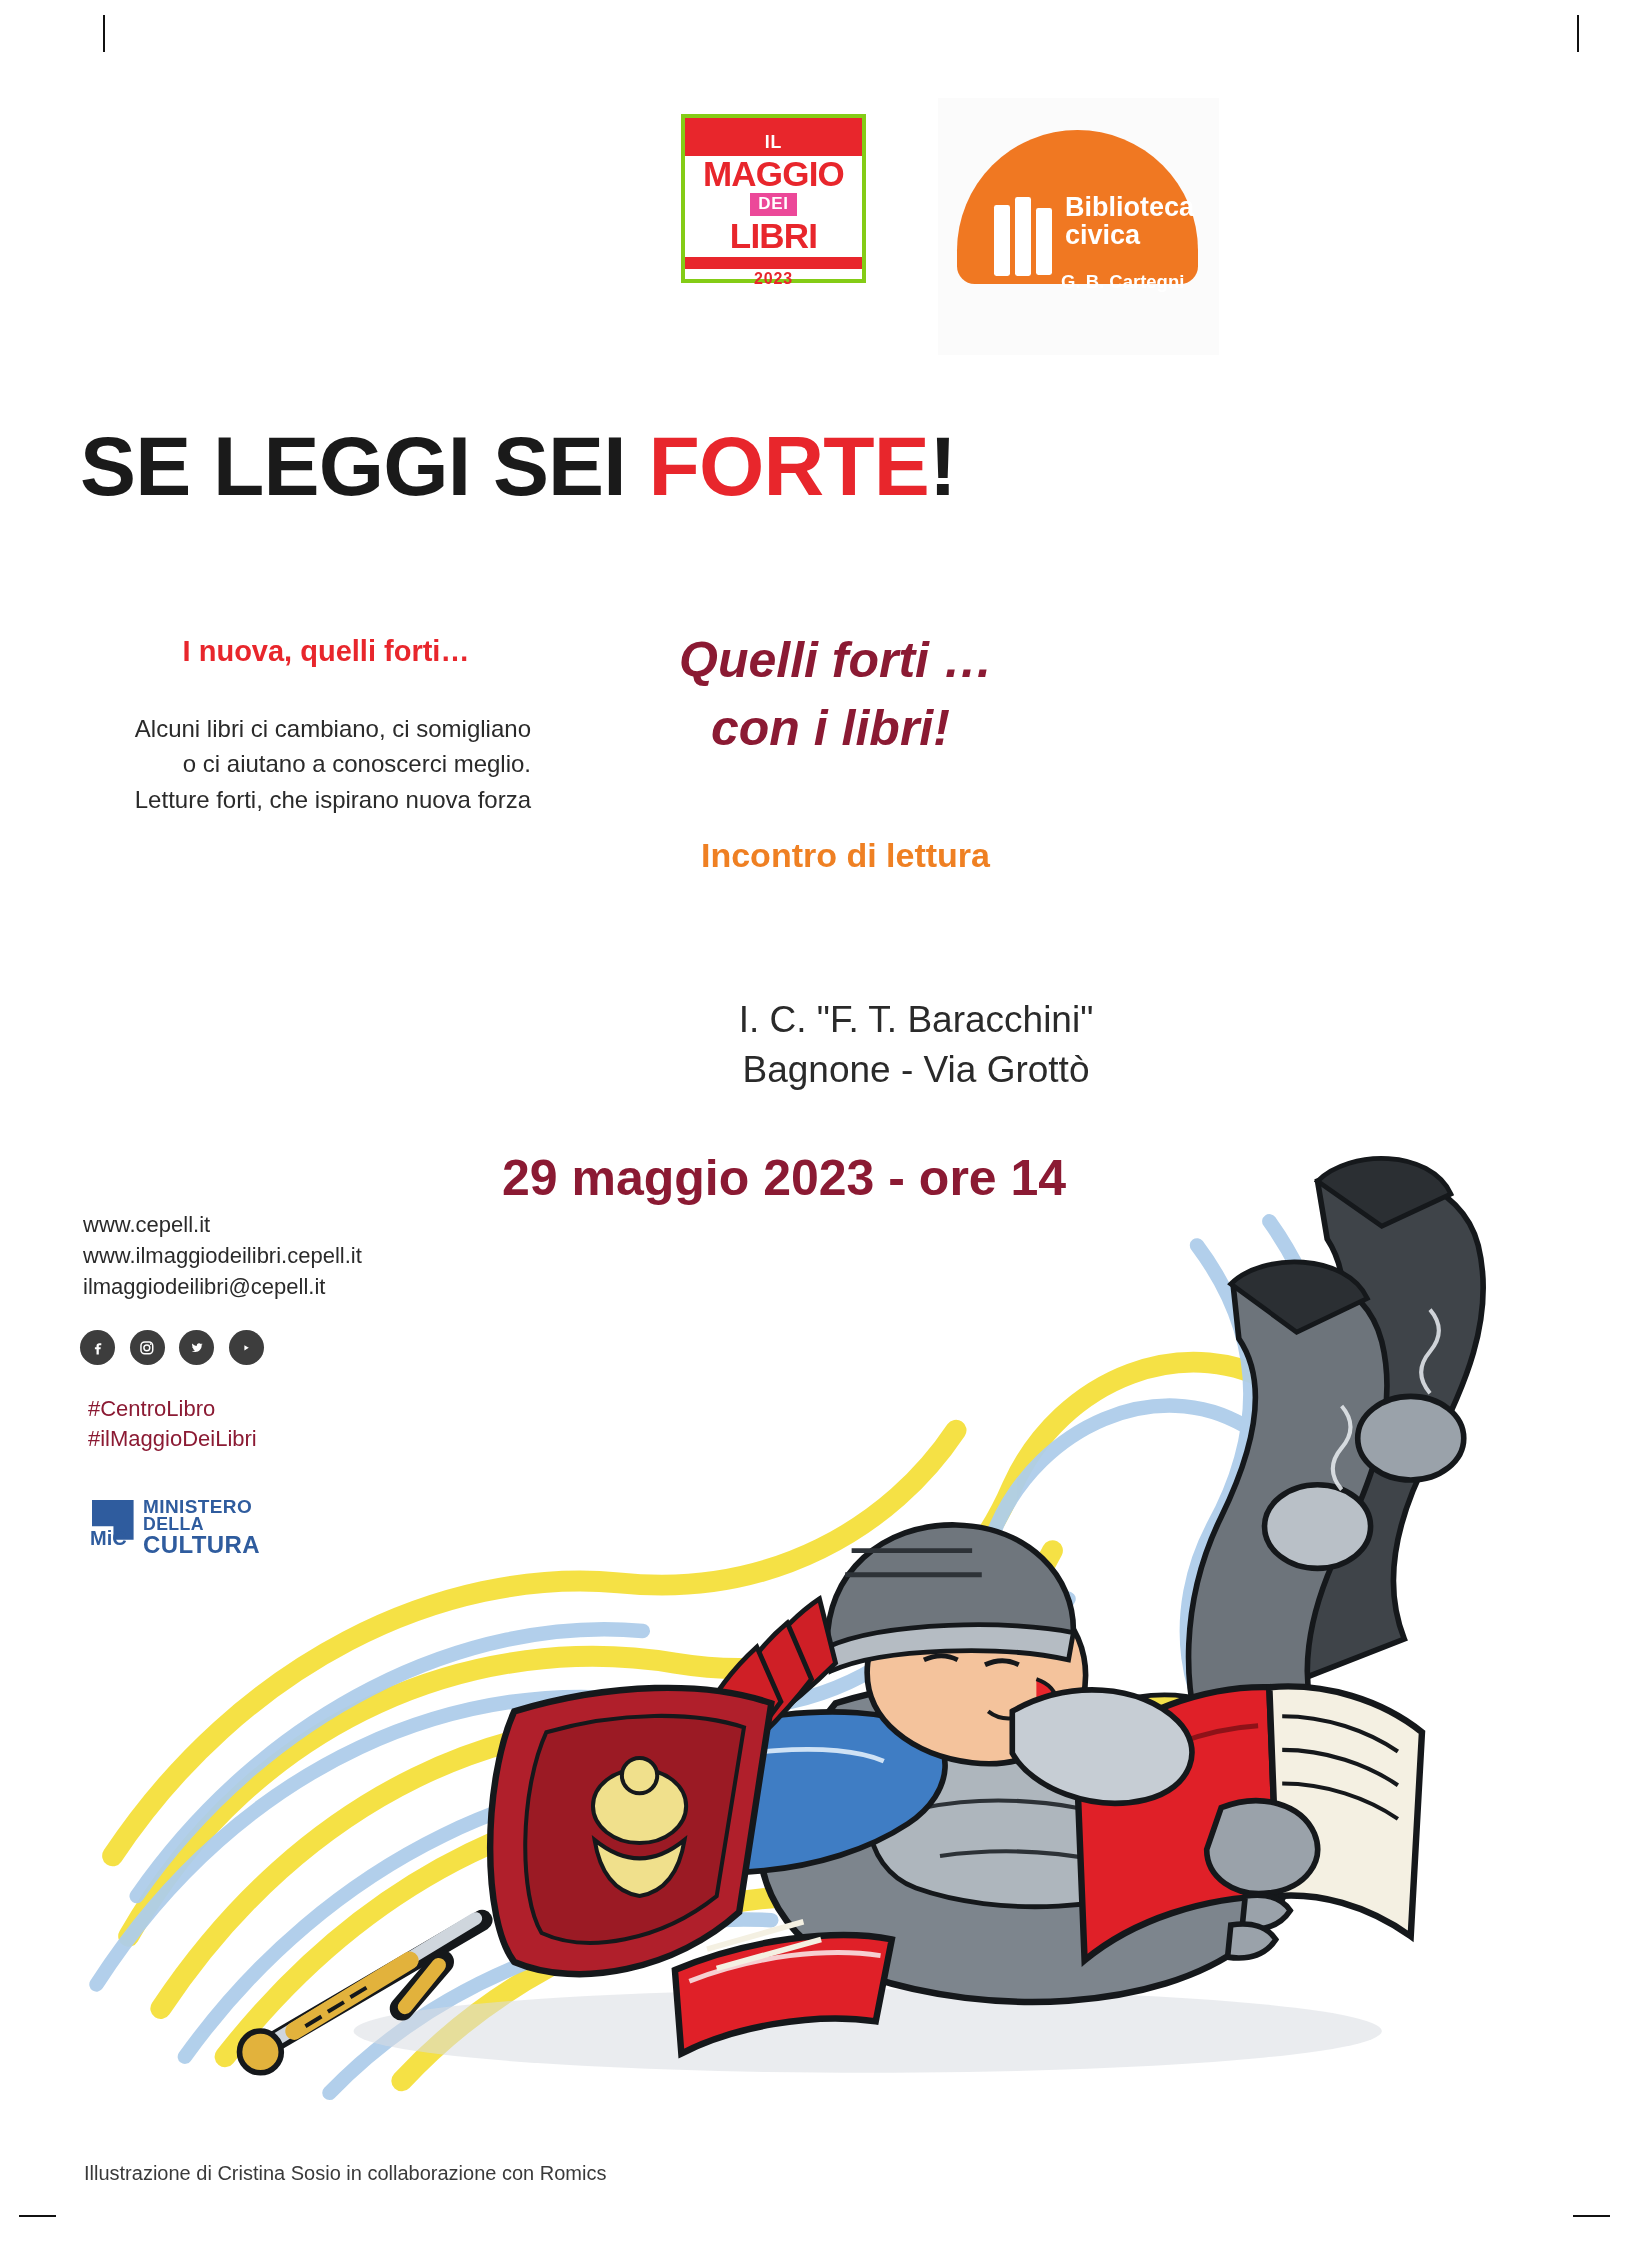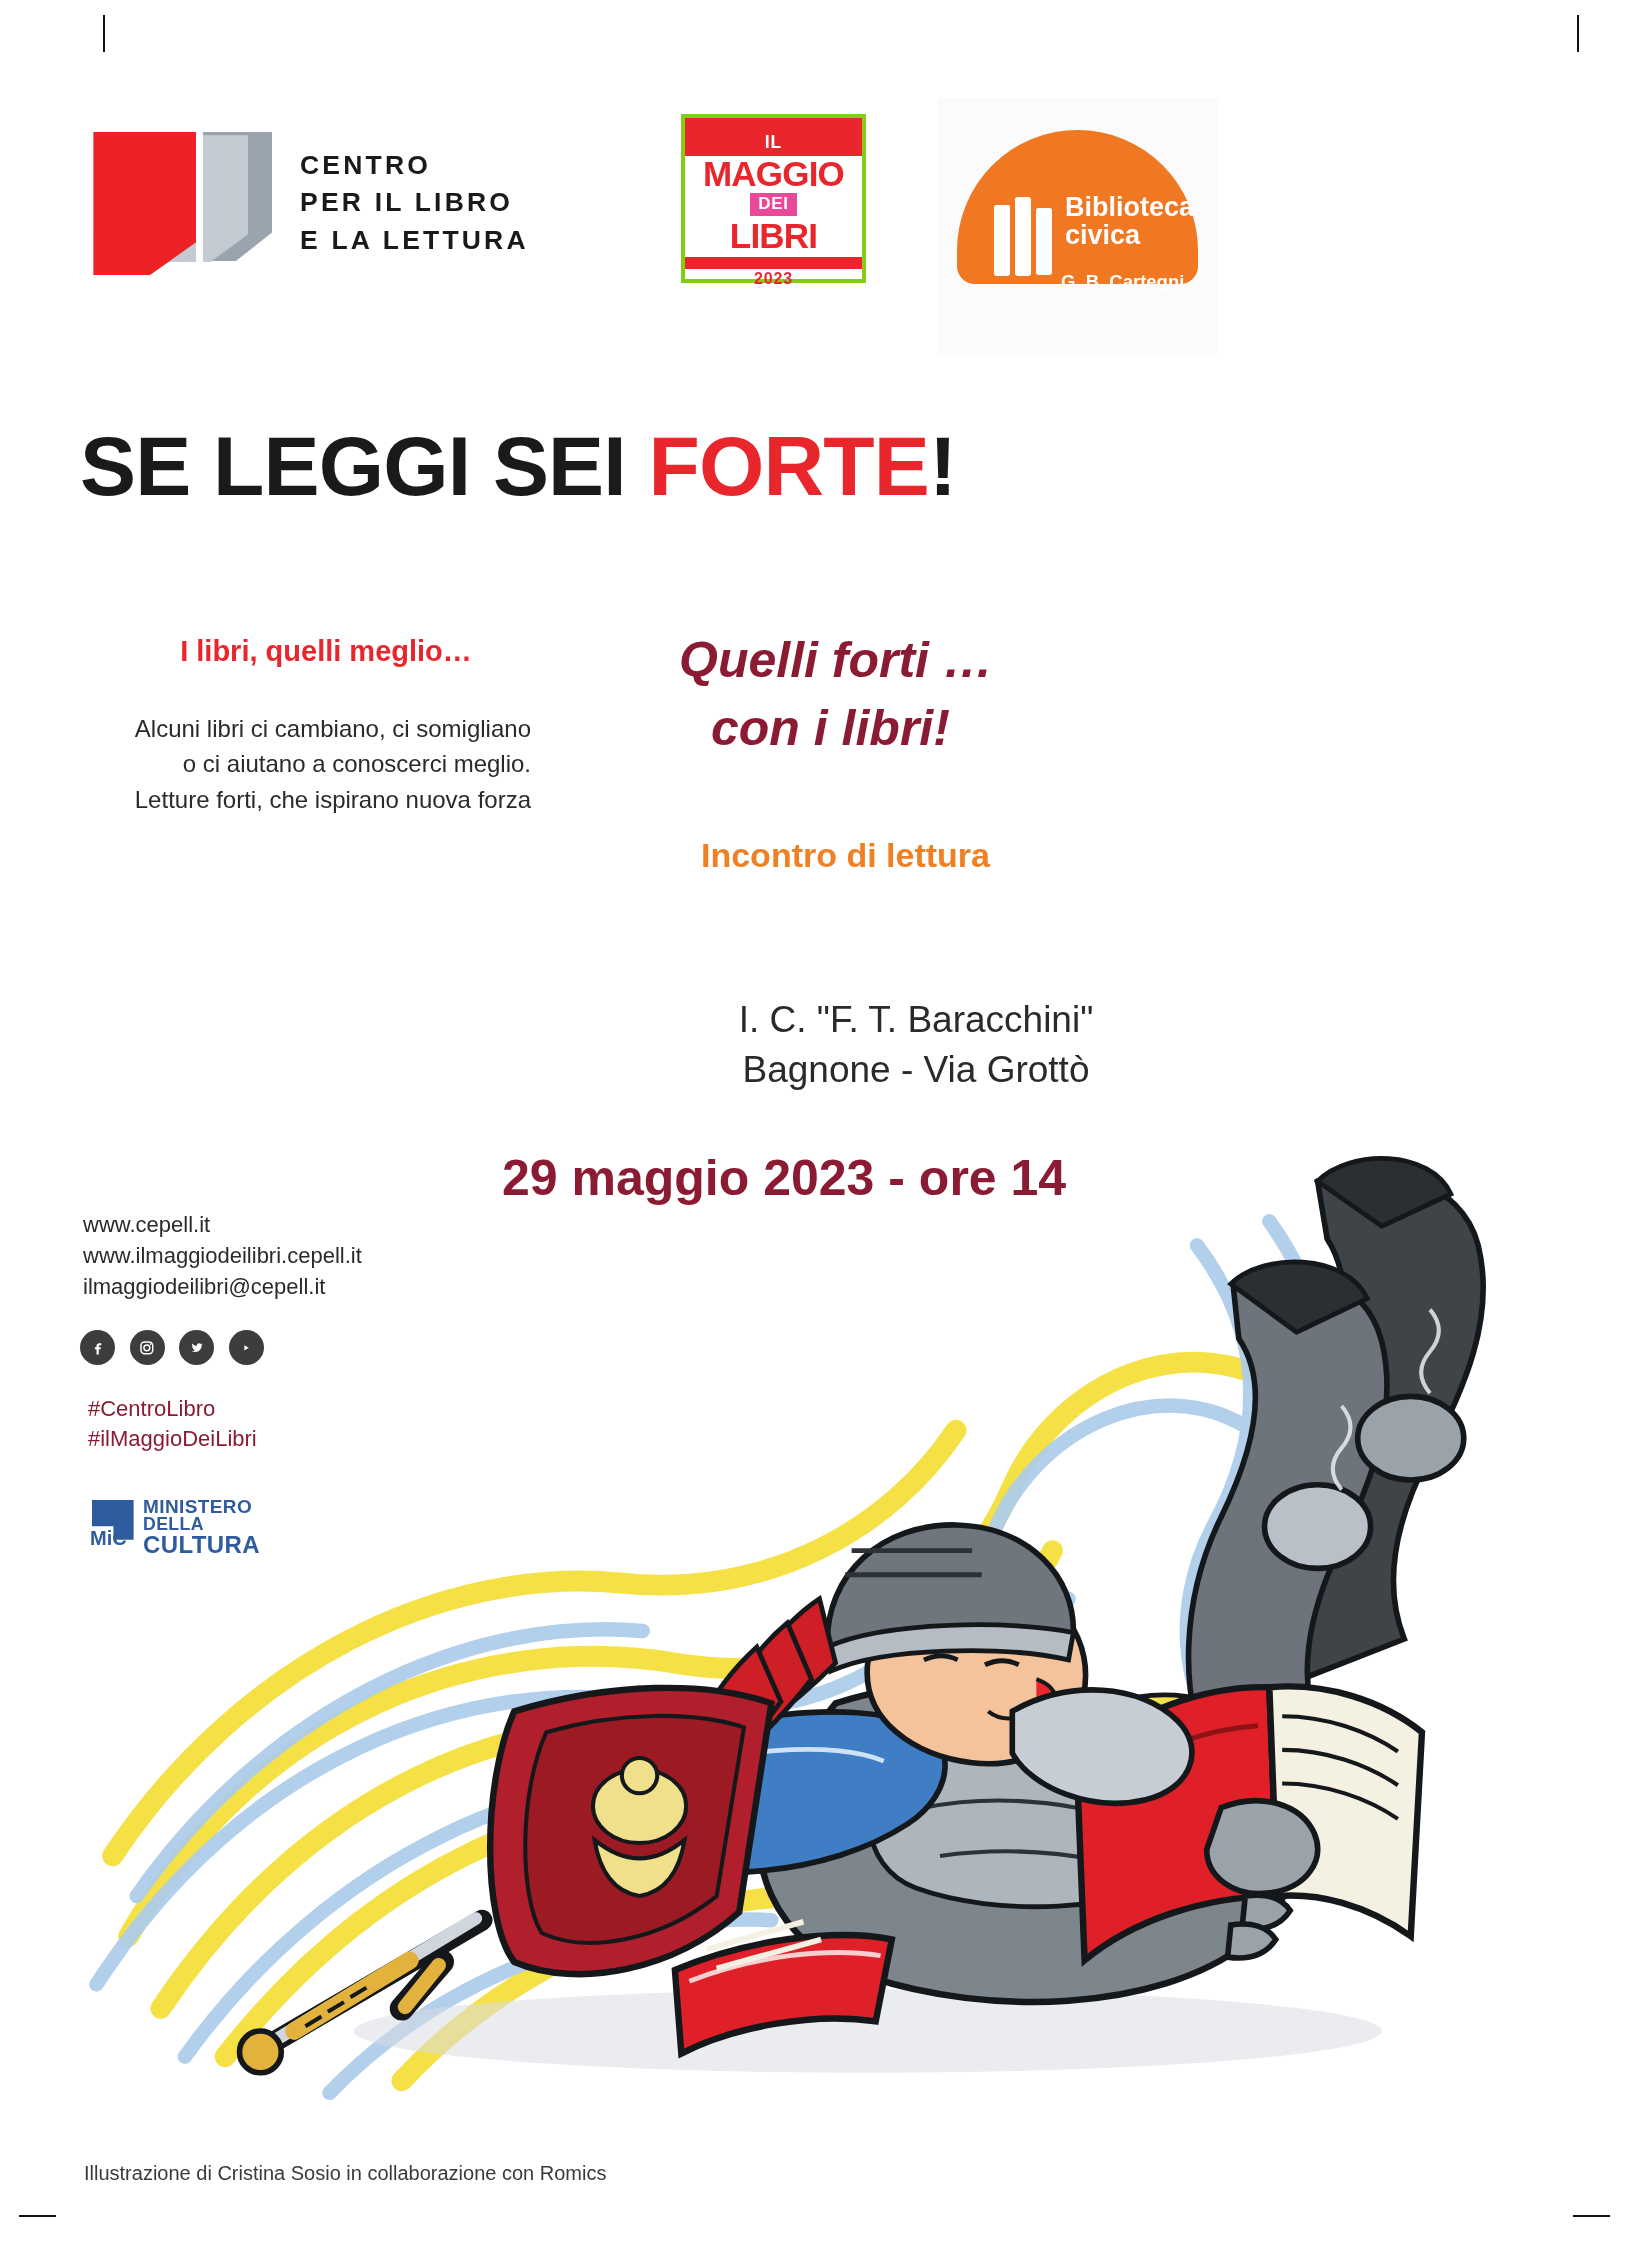--- a/index.html
+++ b/index.html
@@ -382,33 +382,20 @@
 </head>
 <body>
 
 <div class="crop-mark crop-tl-v"></div>
 <div class="crop-mark crop-tr-v"></div>
 <div class="crop-mark crop-bl-h"></div>
 <div class="crop-mark crop-br-h"></div>
 
 <div class="logo-row">
 
-  <div class="cepell-logo">
-    <div class="cepell-mark">
-      <div class="cp-grey1"></div>
-      <div class="cp-grey2"></div>
-      <div class="cp-red"></div>
-      <div class="cp-white-stripe"></div>
-    </div>
-    <div class="cepell-text">
-      <div>CENTRO</div>
-      <div>PER IL LIBRO</div>
-      <div>E LA LETTURA</div>
-    </div>
-  </div>
 
   <div class="maggio-logo">
     <div class="mg-bar"></div>
     <span class="mg-il">IL</span>
     <span class="mg-word">MAGGIO</span>
     <span class="mg-dei">DEI</span>
     <span class="mg-word">LIBRI</span>
     <div class="mg-bar" style="margin-top:3.2px"></div>
     <span class="mg-year">2023</span>
   </div>
@@ -427,21 +414,21 @@
       <div class="bl-sub">G. B. Cartegni</div>
     </div>
   </div>
 
 </div>
 
 <div class="headline">
   <span>SE LEGGI SEI </span><span class="hl-red">FORTE</span><span>!</span>
 </div>
 
-<div class="left-title">I libri, quelli meglio…</div>
+<div class="left-title">I nuova, quelli forti…</div>
 <div class="left-body">Alcuni libri ci cambiano, ci somigliano o ci aiutano a conoscerci meglio. Letture forti, che ispirano nuova forza</div>
 
 <div class="links">
   <div>www.cepell.it</div>
   <div>www.ilmaggiodeilibri.cepell.it</div>
   <div>ilmaggiodeilibri@cepell.it</div>
 </div>
 
 <div class="social">
   <div class="ic">

